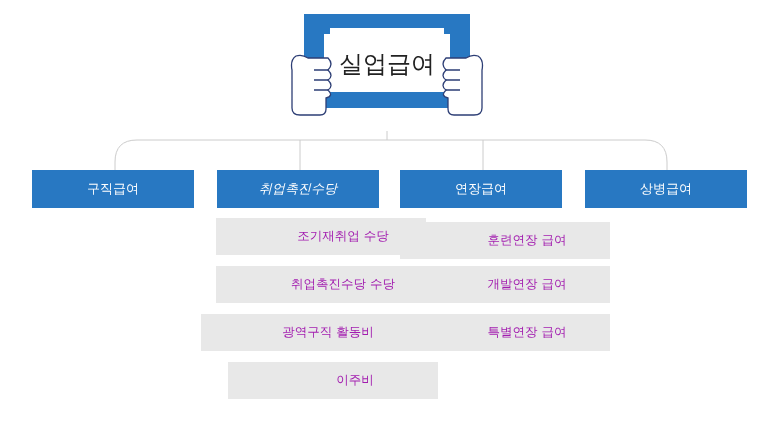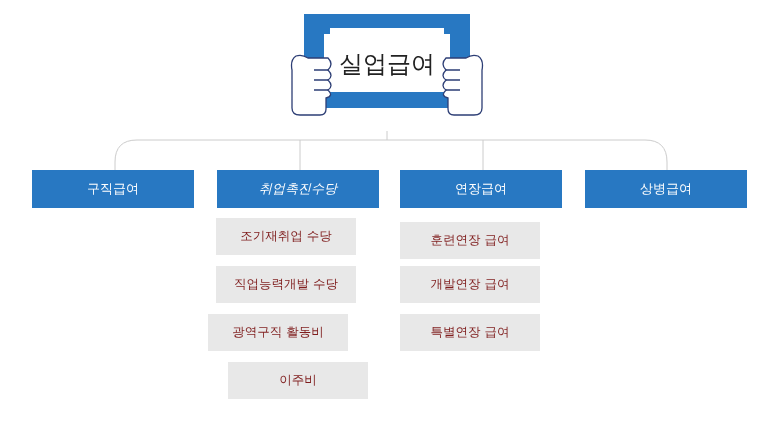--- a/index.html
+++ b/index.html
@@ -5,22 +5,22 @@
     html, body { margin: 0; padding: 0; background: #ffffff; }
     body { width: 774px; height: 430px; position: relative; overflow: hidden;
            font-family: "DejaVu Sans", "Liberation Sans", sans-serif; }
     .hero { position: absolute; left: 290px; top: 14px; width: 194px; height: 104px; }
     .hero svg { position: absolute; left: 0; top: 0; }
     .hero-title { position: absolute; left: 0; width: 194px; top: 34px; text-align: center;
                   font-size: 24px; color: #222; letter-spacing: 0px; }
     .connectors { position: absolute; left: 0; top: 0; }
     .cat { position: absolute; top: 170px; height: 38px; width: 162px; background: #2878c2;
            color: #fff; font-size: 13px; display: flex; align-items: center; justify-content: center; }
-    .sub { position: absolute; height: 37px; width: 140px; background: #e8e8e8; color: #7f1d1d;
-           font-size: 12.5px; display: flex; align-items: center; justify-content: center; }
+    .sub { position: absolute; height: 37px; width: 166px; background: #e8e8e8; color: #a21caf;
+           font-size: 12.5px; display: flex; align-items: center; justify-content: center; padding-left: 44px; }
   </style>
 </head>
 <body>
 
 <svg class="connectors" width="774" height="430">
   <path d="M115 170 L115 162 Q115 140 137 140 L645 140 Q667 140 667 162 L667 170" fill="none" stroke="#cccccc" stroke-width="1"></path>
   <line x1="300" y1="140" x2="300" y2="170" stroke="#cccccc" stroke-width="1"></line>
   <line x1="483" y1="140" x2="483" y2="170" stroke="#cccccc" stroke-width="1"></line>
   <line x1="387" y1="131" x2="387" y2="140" stroke="#cccccc" stroke-width="1"></line>
 </svg>
@@ -40,19 +40,19 @@
   </svg>
   <div class="hero-title">실업급여</div>
 </div>
 
 <div class="cat" style="left:32px;">구직급여</div>
 <div class="cat" style="left:217px;font-style:italic;">취업촉진수당</div>
 <div class="cat" style="left:400px;">연장급여</div>
 <div class="cat" style="left:585px;">상병급여</div>
 
 <div class="sub" style="left:216px; top:218px;">조기재취업 수당</div>
-<div class="sub" style="left:216px; top:266px;">직업능력개발 수당</div>
-<div class="sub" style="left:208px; top:314px;">광역구직 활동비</div>
+<div class="sub" style="left:216px; top:266px;">취업촉진수당 수당</div>
+<div class="sub" style="left:201px; top:314px;">광역구직 활동비</div>
 <div class="sub" style="left:228px; top:362px;">이주비</div>
 
 <div class="sub" style="left:400px; top:222px;">훈련연장 급여</div>
 <div class="sub" style="left:400px; top:266px;text-align:center;">개발연장 급여</div>
 <div class="sub" style="left:400px; top:314px;">특별연장 급여</div>
 
 </body></html>

